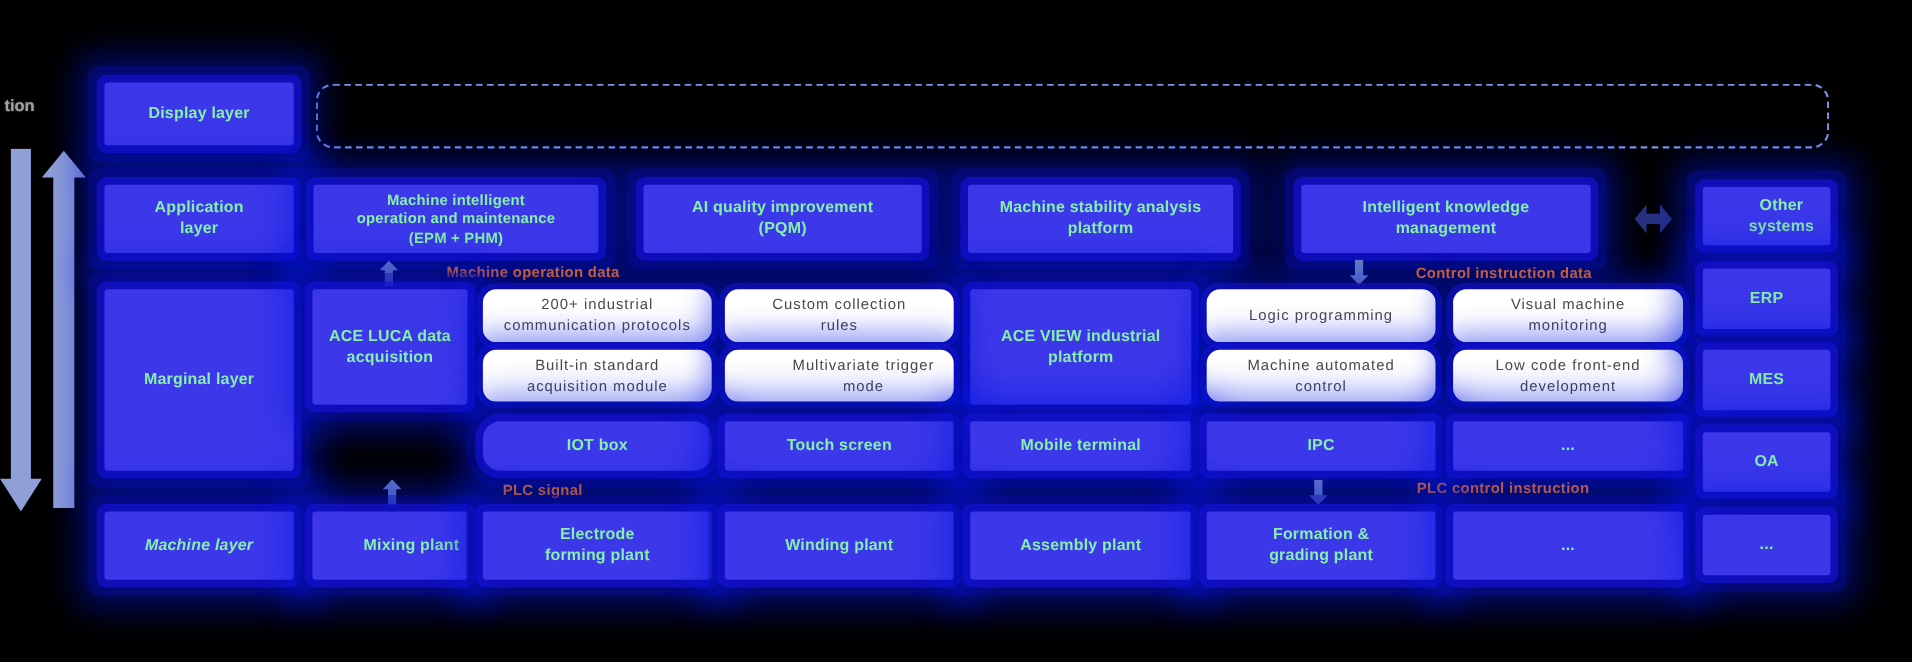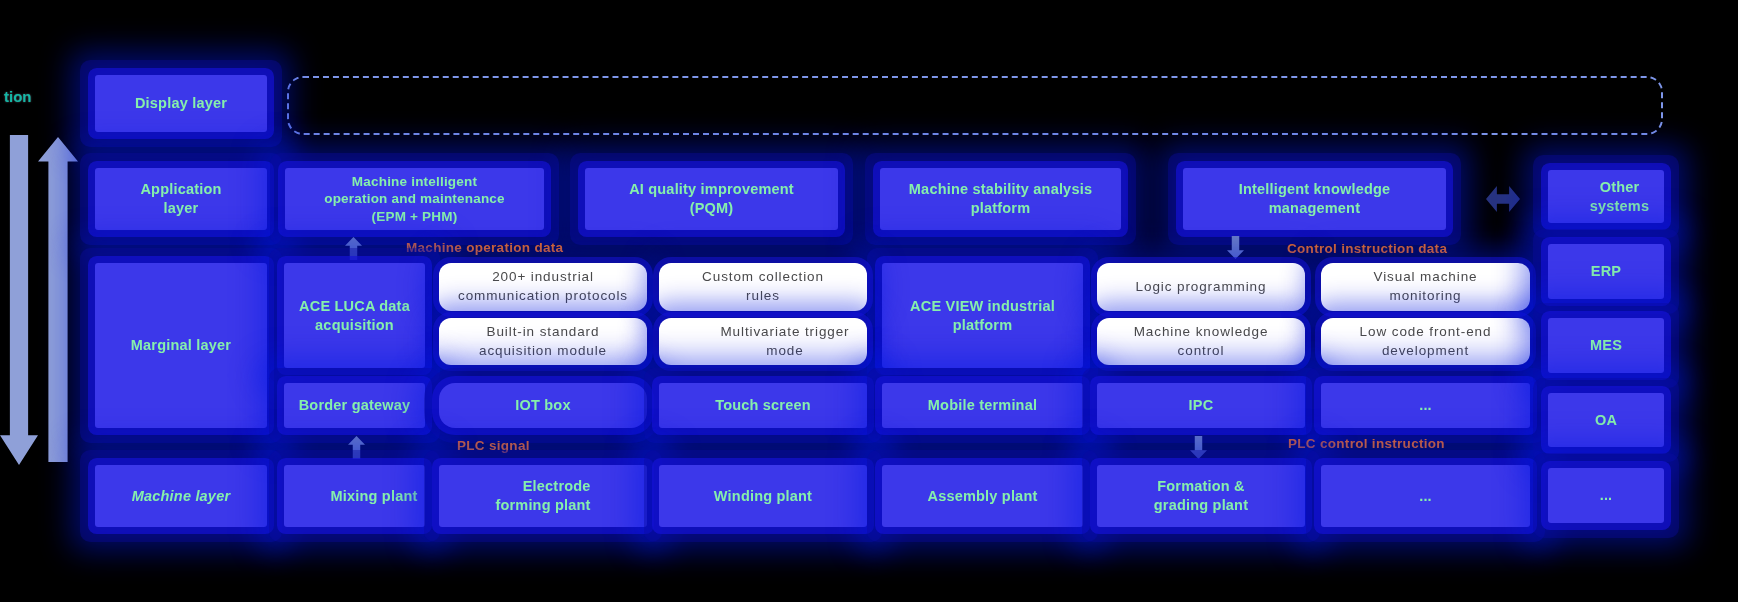--- a/index.html
+++ b/index.html
@@ -31,21 +31,21 @@
     position:absolute; left:287px; top:76px; width:1376px; height:59px;
     border:2px dashed #7d95e8; border-radius:16px; box-sizing:border-box;
   }
   .arrow { position:absolute; }
   .arr-up-sm    { background:#6c80c4; clip-path:polygon(50% 0,100% 38%,72% 38%,72% 100%,28% 100%,28% 38%,0 38%); }
   .arr-down-sm  { background:#6c80c4; clip-path:polygon(28% 0,72% 0,72% 62%,100% 62%,50% 100%,0 62%,28% 62%); }
   .arr-lr       { background:#273380; clip-path:polygon(0 50%,32% 0,32% 32%,68% 32%,68% 0,100% 50%,68% 100%,68% 68%,32% 68%,32% 100%); }
   .arr-down-big { background:#8fa0d8; clip-path:polygon(26% 0,74% 0,74% 91%,100% 91%,50% 100%,0 91%,26% 91%); }
   .arr-up-big   { background:#8fa0d8; clip-path:polygon(50% 0,100% 7.5%,74% 7.5%,74% 100%,26% 100%,26% 7.5%,0 7.5%); }
   .clipped-text {
-    position:absolute; left:4px; top:88px; color:#14b8a6; font-weight:bold;
+    position:absolute; left:4px; top:88px; color:#a3a3a3; font-weight:bold;
     font-size:15px; text-shadow:0 0 2px rgba(165,165,185,0.55);
   }
 </style>
 </head>
 <body>
 
 <div id="scene">
 
   <div class="dashed-rect"></div>
 
@@ -85,41 +85,40 @@
 
   <div class="box white" style="left:439px; top:263px; width:208px; height:48px;">200+ industrial
 communication protocols</div>
   <div class="box white" style="left:439px; top:318px; width:208px; height:47px;">Built-in standard
 acquisition module</div>
   <div class="box white" style="left:659px; top:263px; width:208px; height:48px;">Custom collection
 rules</div>
   <div class="box white" style="left:659px; top:318px; width:208px; height:47px;padding-left:44px;">Multivariate trigger
 mode</div>
   <div class="box white" style="left:1097px; top:263px; width:208px; height:48px;">Logic programming</div>
-  <div class="box white" style="left:1097px; top:318px; width:208px; height:47px;">Machine knowledge
+  <div class="box white" style="left:1097px; top:318px; width:208px; height:47px;">Machine automated
 control</div>
   <div class="box white" style="left:1321px; top:263px; width:209px; height:48px;">Visual machine
 monitoring</div>
   <div class="box white" style="left:1321px; top:318px; width:209px; height:47px;">Low code front-end
 development</div>
 
-  <div class="box blue" style="left:284px; top:383px; width:141px; height:45px;">Border gateway</div>
   <div class="box blue" style="left:439px; top:383px; width:208px; height:45px;border-radius:16px;">IOT box</div>
   <div class="box blue" style="left:659px; top:383px; width:208px; height:45px;">Touch screen</div>
   <div class="box blue" style="left:882px; top:383px; width:201px; height:45px;">Mobile terminal</div>
   <div class="box blue" style="left:1097px; top:383px; width:208px; height:45px;">IPC</div>
   <div class="box blue" style="left:1321px; top:383px; width:209px; height:45px;">...</div>
 
   <div class="arrow arr-up-sm" style="left:348px; top:436px; width:17px; height:23px;"></div>
   <div class="flow-label" style="left:457px; top:438px;">PLC signal</div>
   <div class="arrow arr-down-sm" style="left:1190px; top:436px; width:17px; height:23px;"></div>
   <div class="flow-label" style="left:1288px; top:436px;">PLC control instruction</div>
 
   <div class="box blue" style="left:284px; top:465px; width:141px; height:62px;padding-left:39px;">Mixing plant</div>
-  <div class="box blue" style="left:439px; top:465px; width:208px; height:62px;text-align:right;">Electrode
+  <div class="box blue" style="left:439px; top:465px; width:208px; height:62px;">Electrode
 forming plant</div>
   <div class="box blue" style="left:659px; top:465px; width:208px; height:62px;">Winding plant</div>
   <div class="box blue" style="left:882px; top:465px; width:201px; height:62px;">Assembly plant</div>
   <div class="box blue" style="left:1097px; top:465px; width:208px; height:62px;">Formation &amp;
 grading plant</div>
   <div class="box blue" style="left:1321px; top:465px; width:209px; height:62px;">...</div>
 
   <div class="box blue" style="left:1548px; top:244px; width:116px; height:55px;">ERP</div>
   <div class="box blue" style="left:1548px; top:318px; width:116px; height:55px;">MES</div>
   <div class="box blue" style="left:1548px; top:393px; width:116px; height:54px;">OA</div>

